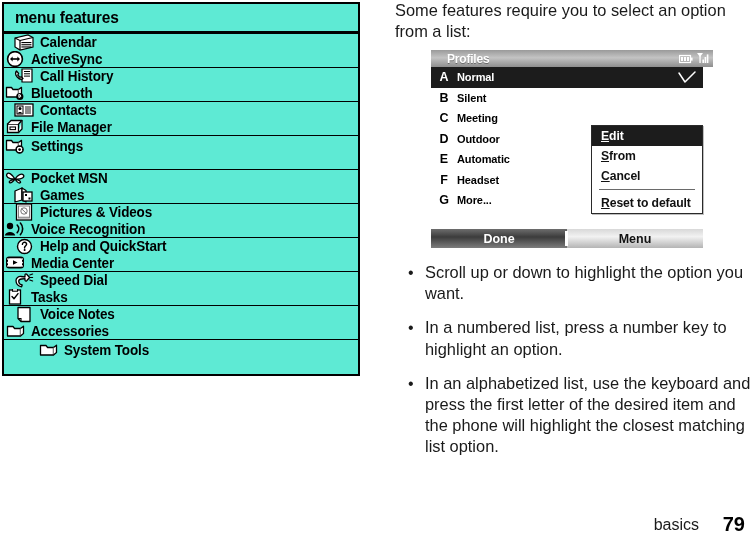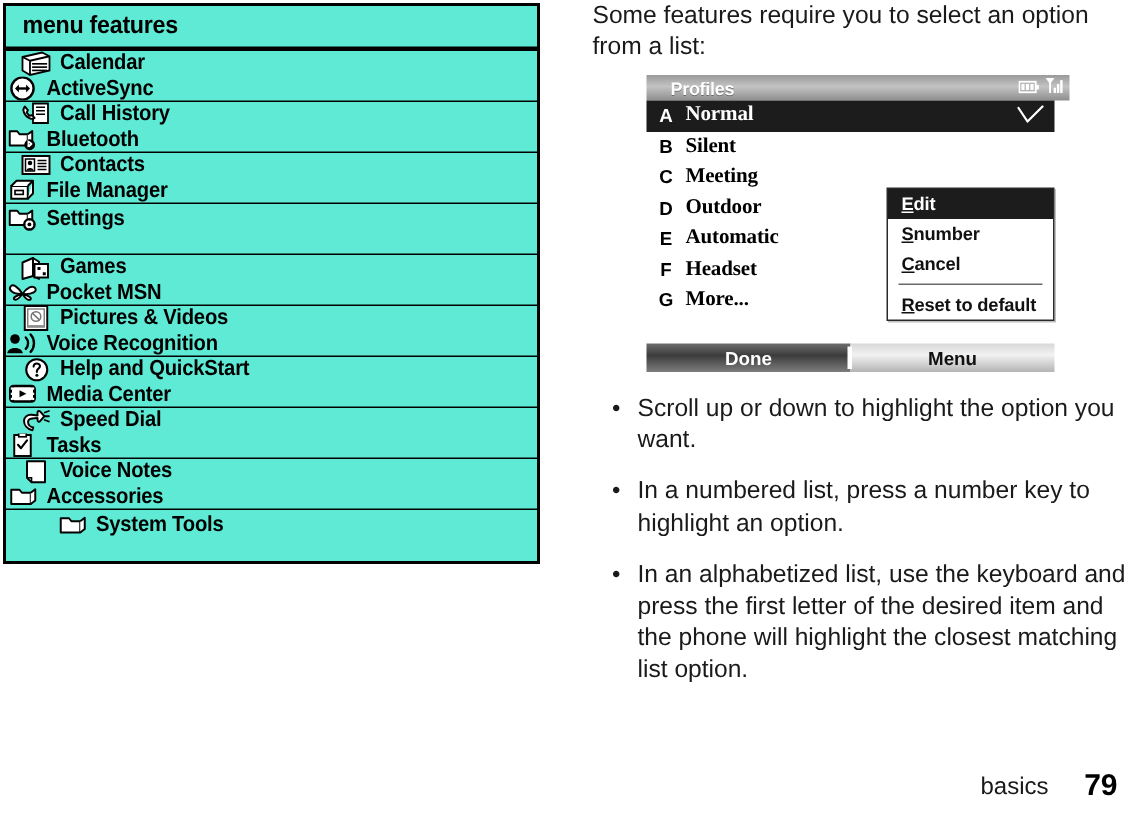--- a/index.html
+++ b/index.html
@@ -155,23 +155,23 @@
     color: #ffffff;
   }
   .ps-key {
     width: 26px;
     text-align: center;
     font-family: "Liberation Sans Narrow", "Liberation Sans", sans-serif;
     font-weight: bold;
     font-size: 12.5px;
   }
   .ps-name {
-    font-family: Liberation Serif, serif;
-    font-weight: bold;
-    font-size: 14px;
+    font-family: Liberation Sans, sans-serif;
+    font-weight: bold;
+    font-size: 11px;
     letter-spacing: -0.1px;
   }
   .ps-check {
     position: absolute;
     right: 7px;
     top: 3px;
   }
   .ps-menu {
     position: absolute;
     left: 160px;
@@ -383,42 +383,42 @@
               <path d="M13.5 4.5 L16.5 2.4 L16.5 9.6 L13.5 12" fill="#fff" stroke="#000" stroke-width="1.3" stroke-linejoin="round"></path>
               <circle cx="14.6" cy="11.6" r="3.5" fill="#fff" stroke="#000" stroke-width="1.5"></circle>
               <circle cx="14.6" cy="11.6" r="1.3" fill="#000"></circle>
               <path d="M14.6 7.9 L14.6 9 M14.6 14.2 L14.6 15.3 M11 11.6 L12 11.6 M17.2 11.6 L18.2 11.6" stroke="#000" stroke-width="1.2"></path>
             </svg>
           </span>
           <span class="mf-label">Settings</span>
         </div>
       </div>
       <div class="mf-row">
+        <div class="mf-cell col2">
+          <span class="mf-ico">
+            <svg width="21" height="16" viewBox="0 0 21 16">
+              <path d="M10 9 C7 4 3.5 2 2 4 C0.6 6 3 9.4 10 9 Z" fill="#fff" stroke="#000" stroke-width="1.3" stroke-linejoin="round"></path>
+              <path d="M10 9 C13 4.6 16.6 3 18.4 5 C20 7 17.2 9.6 10 9 Z" fill="#fff" stroke="#000" stroke-width="1.3" stroke-linejoin="round"></path>
+              <path d="M10 9 C8 11.6 6 13.4 4.6 12.6 C3.4 11.9 5 10 10 9 Z" fill="#fff" stroke="#000" stroke-width="1.3" stroke-linejoin="round"></path>
+              <path d="M10 9 C11.8 11.8 13.8 13.6 15.2 12.8 C16.4 12 14.8 10 10 9 Z" fill="#fff" stroke="#000" stroke-width="1.3" stroke-linejoin="round"></path>
+            </svg>
+          </span>
+          <span class="mf-label">Pocket MSN</span>
+        </div>
         <div class="mf-cell col1">
           <span class="mf-ico">
             <svg width="20" height="17" viewBox="0 0 20 17">
               <path d="M1 5 L8 2 L8 14 L1 16 Z" fill="#fff" stroke="#000" stroke-width="1.3" stroke-linejoin="round"></path>
               <path d="M8 2 L12 4.5 L12 16 L8 14 Z" fill="#fff" stroke="#000" stroke-width="1.3" stroke-linejoin="round"></path>
               <rect x="9" y="6" width="9" height="9" fill="#fff" stroke="#000" stroke-width="1.3"></rect>
               <rect x="11" y="8" width="2" height="2" fill="#000"></rect>
               <rect x="14.5" y="11.5" width="2" height="2" fill="#000"></rect>
             </svg>
           </span>
           <span class="mf-label">Games</span>
-        </div>
-        <div class="mf-cell col2">
-          <span class="mf-ico">
-            <svg width="21" height="16" viewBox="0 0 21 16">
-              <path d="M10 9 C7 4 3.5 2 2 4 C0.6 6 3 9.4 10 9 Z" fill="#fff" stroke="#000" stroke-width="1.3" stroke-linejoin="round"></path>
-              <path d="M10 9 C13 4.6 16.6 3 18.4 5 C20 7 17.2 9.6 10 9 Z" fill="#fff" stroke="#000" stroke-width="1.3" stroke-linejoin="round"></path>
-              <path d="M10 9 C8 11.6 6 13.4 4.6 12.6 C3.4 11.9 5 10 10 9 Z" fill="#fff" stroke="#000" stroke-width="1.3" stroke-linejoin="round"></path>
-              <path d="M10 9 C11.8 11.8 13.8 13.6 15.2 12.8 C16.4 12 14.8 10 10 9 Z" fill="#fff" stroke="#000" stroke-width="1.3" stroke-linejoin="round"></path>
-            </svg>
-          </span>
-          <span class="mf-label">Pocket MSN</span>
         </div>
       </div>
       <div class="mf-row">
         <div class="mf-cell col1">
           <span class="mf-ico">
             <svg width="18" height="18" viewBox="0 0 18 18">
               <rect x="1.5" y="1" width="15" height="16" fill="#fff" stroke="#000" stroke-width="1.3"></rect>
               <rect x="3.5" y="3" width="11" height="12" fill="none" stroke="#777" stroke-width="0.9"></rect>
               <circle cx="9" cy="8" r="3.2" fill="none" stroke="#777" stroke-width="1"></circle>
               <path d="M6.4 5.6 L11.6 10.6" stroke="#777" stroke-width="1"></path>
@@ -588,21 +588,21 @@
           </div>
         </div>
 
       <div class="ps-menu" id="ps-menu">
           <div class="ps-menu-item selected">
             <u>E</u>
             <span>dit</span>
           </div>
           <div class="ps-menu-item">
             <u>S</u>
-            <span>number</span>
+            <span>from</span>
           </div>
           <div class="ps-menu-item">
             <u>C</u>
             <span>ancel</span>
           </div>
           <div class="ps-menu-sep"></div>
           <div class="ps-menu-item">
             <u>R</u>
             <span>eset to default</span>
           </div>

